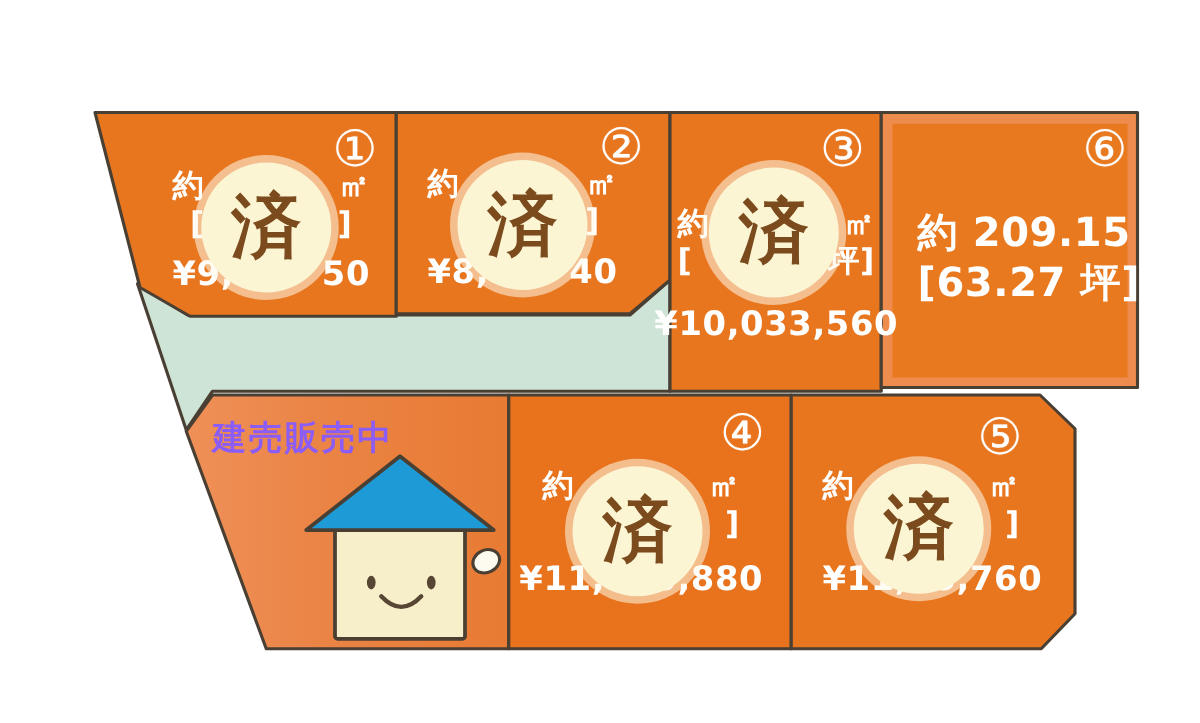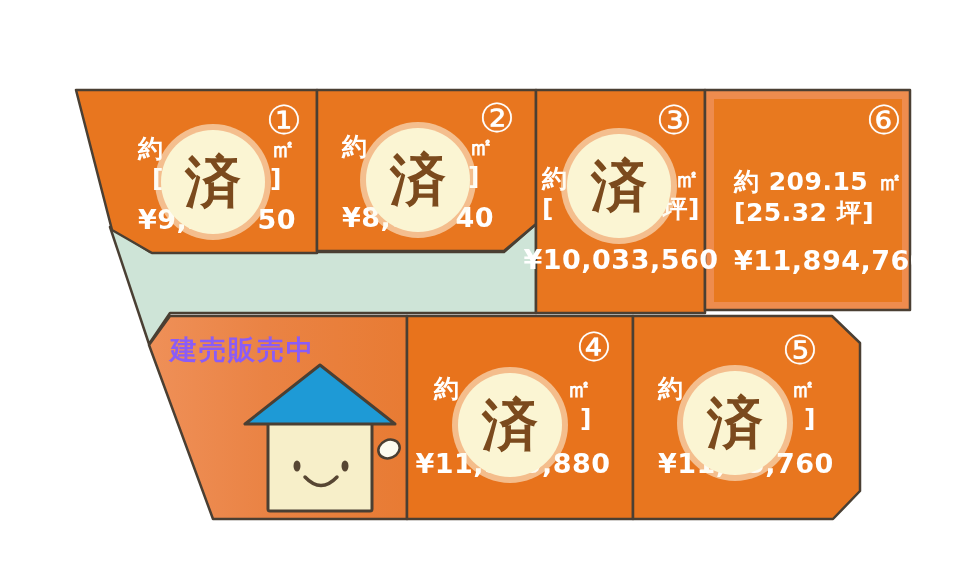--- a/index.html
+++ b/index.html
@@ -24,21 +24,21 @@
   .sold-circle{
     position:absolute;z-index:2;width:104px;height:104px;border-radius:50%;
     background:#FBF5D3;box-shadow:0 0 0 6px rgba(253,250,233,.55);
     display:flex;align-items:center;justify-content:center;
     color:#7B4A1D;font-size:56px;font-weight:700;line-height:1;
   }
   .banner{
     position:absolute;z-index:1;color:#8b5cf6;font-size:27px;font-weight:700;letter-spacing:2px;
   }
   .plot6-text{position:absolute;z-index:1;color:#fff;font-weight:600;letter-spacing:.5px;}
-  .plot6-text .l1,.plot6-text .l2{font-size:25px;line-height:1.25;}
+  .plot6-text .l1,.plot6-text .l2{font-size:32px;line-height:1.25;}
   .plot6-text .price{font-size:27px;font-weight:700;margin-top:16px;}
 </style>
 </head>
 <body>
 
 <div class="stage">
 
   <svg width="960" height="578" viewBox="0 0 960 578">
     <defs>
       <linearGradient id="houseGrad" x1="0" y1="0" x2="1" y2="0">
@@ -150,22 +150,21 @@
       <span>]</span>
     </div>
     <div class="price-row" style="margin-top:14px;">
       <span>¥11,5</span>
       <span>5,760</span>
     </div>
   </div>
 
   <div class="plot6-text" style="left:734px;top:166px;">
     <div class="l1">約 209.15 ㎡</div>
-    <div class="l2">[25.32 坪]</div>
-    <div class="price">¥11,894,760</div>
+    <div class="l2">[63.27 坪]</div>
   </div>
 
   <div class="banner" style="left:170px;top:332px;">建売販売中</div>
 
   <div class="sold-circle" style="left:161px;top:130px;">
       <span>済</span>
     </div>
   <div class="sold-circle" style="left:366px;top:128px;">
       <span>済</span>
     </div>

